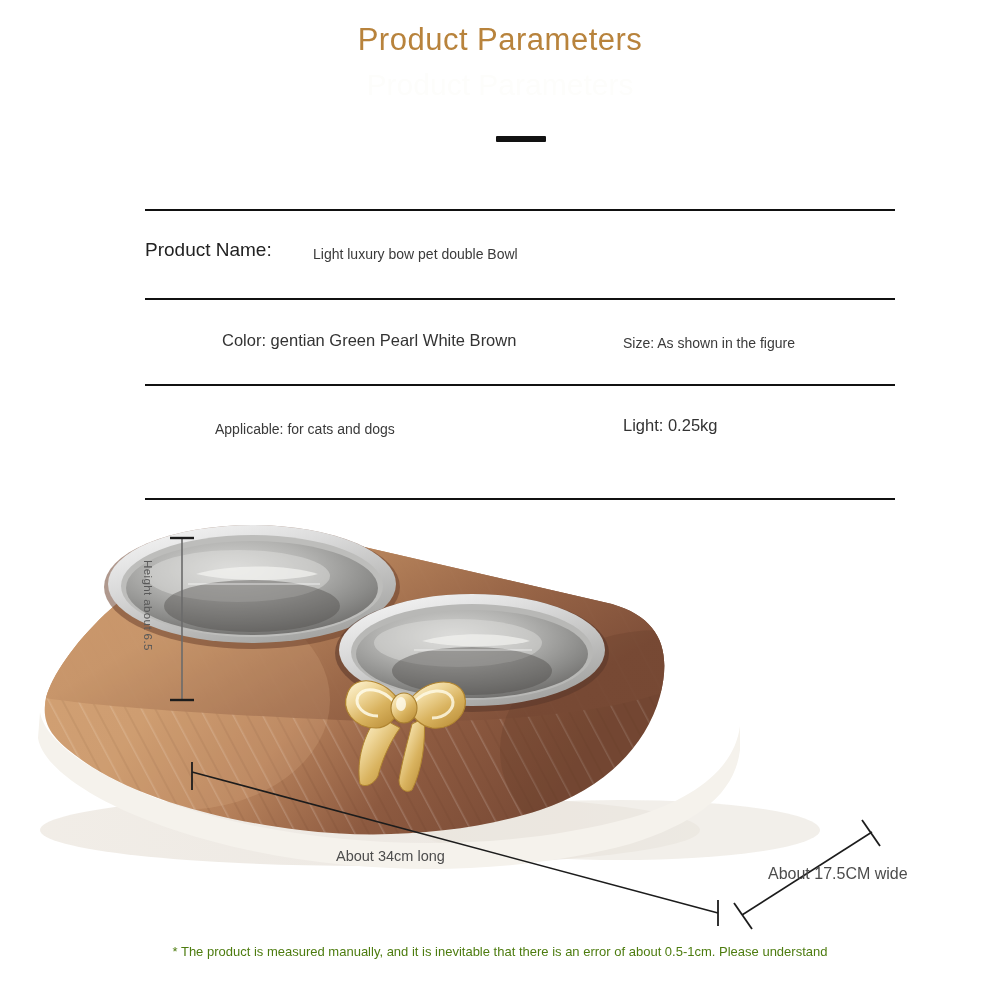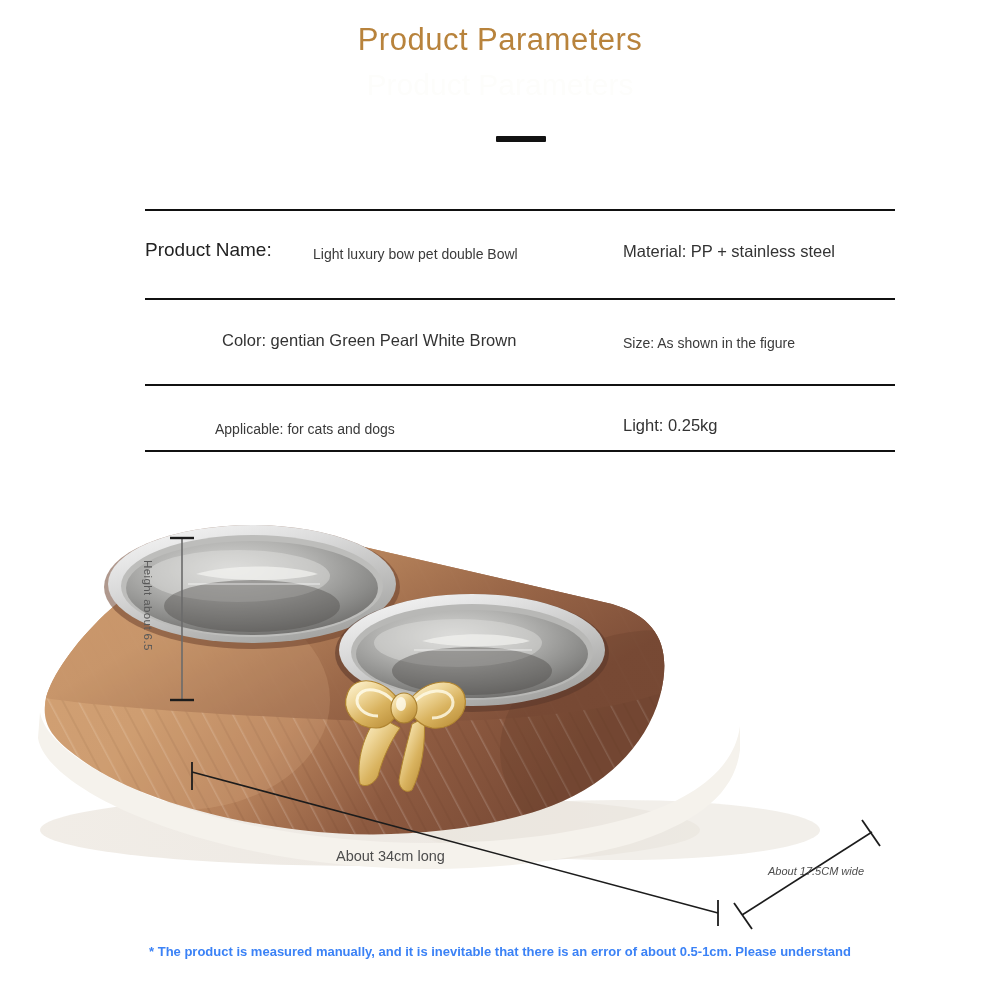--- a/index.html
+++ b/index.html
@@ -62,21 +62,21 @@
   .rule {
     height: 2px;
     background: #111111;
     width: 100%;
   }
   .spec-row {
     position: relative;
     height: 87px;
   }
   .spec-row.r2 { height: 84px; }
-  .spec-row.r3 { height: 64px; }
+  .spec-row.r3 { height: 112px; }
 
   .cell {
     position: absolute;
     white-space: nowrap;
   }
   .cell-left  { left: 0; }
   .cell-right { left: 478px; }
 
   .lbl-lg {
     font-size: 19px;
@@ -139,56 +139,53 @@
     top: 848px;
     font-size: 14.5px;
     color: #4d4d4d;
     white-space: nowrap;
     text-align: right;
   }
   .dim-wide-label {
     position: absolute;
     left: 768px;
     top: 865px;
-    font-size: 11px;
+    font-size: 16px;
     color: #4d4d4d;
     white-space: nowrap;
-    font-style: italic;
   }
 
   
   .footnote {
     position: absolute;
     left: 0;
     top: 944px;
     width: 1000px;
     text-align: center;
     font-size: 13px;
-    color: #3b82f6;
-    white-space: nowrap;
-    font-weight: bold;
+    color: #4d7c0f;
+    white-space: nowrap;
   }
 </style>
 </head>
 <body>
 
 <div class="page-title">Product Parameters</div>
 
 <div class="ghost-title">Product Parameters</div>
 
 <div class="title-dash"></div>
 
 <div class="spec-table">
 
   <div class="rule"></div>
 
   <div class="spec-row r1">
     <div class="cell cell-left lbl-lg" id="r1-name">Product Name:</div>
     <div class="cell lbl-sm" id="r1-value">Light luxury bow pet double Bowl</div>
-    <div class="cell cell-right lbl-md" id="r1-mat">Material: PP + stainless steel</div>
   </div>
 
   <div class="rule"></div>
 
   <div class="spec-row r2">
     <div class="cell lbl-md" id="r2-color">Color: gentian Green Pearl White Brown</div>
     <div class="cell cell-right lbl-xs" id="r2-size">Size: As shown in the figure</div>
   </div>
 
   <div class="rule"></div>

